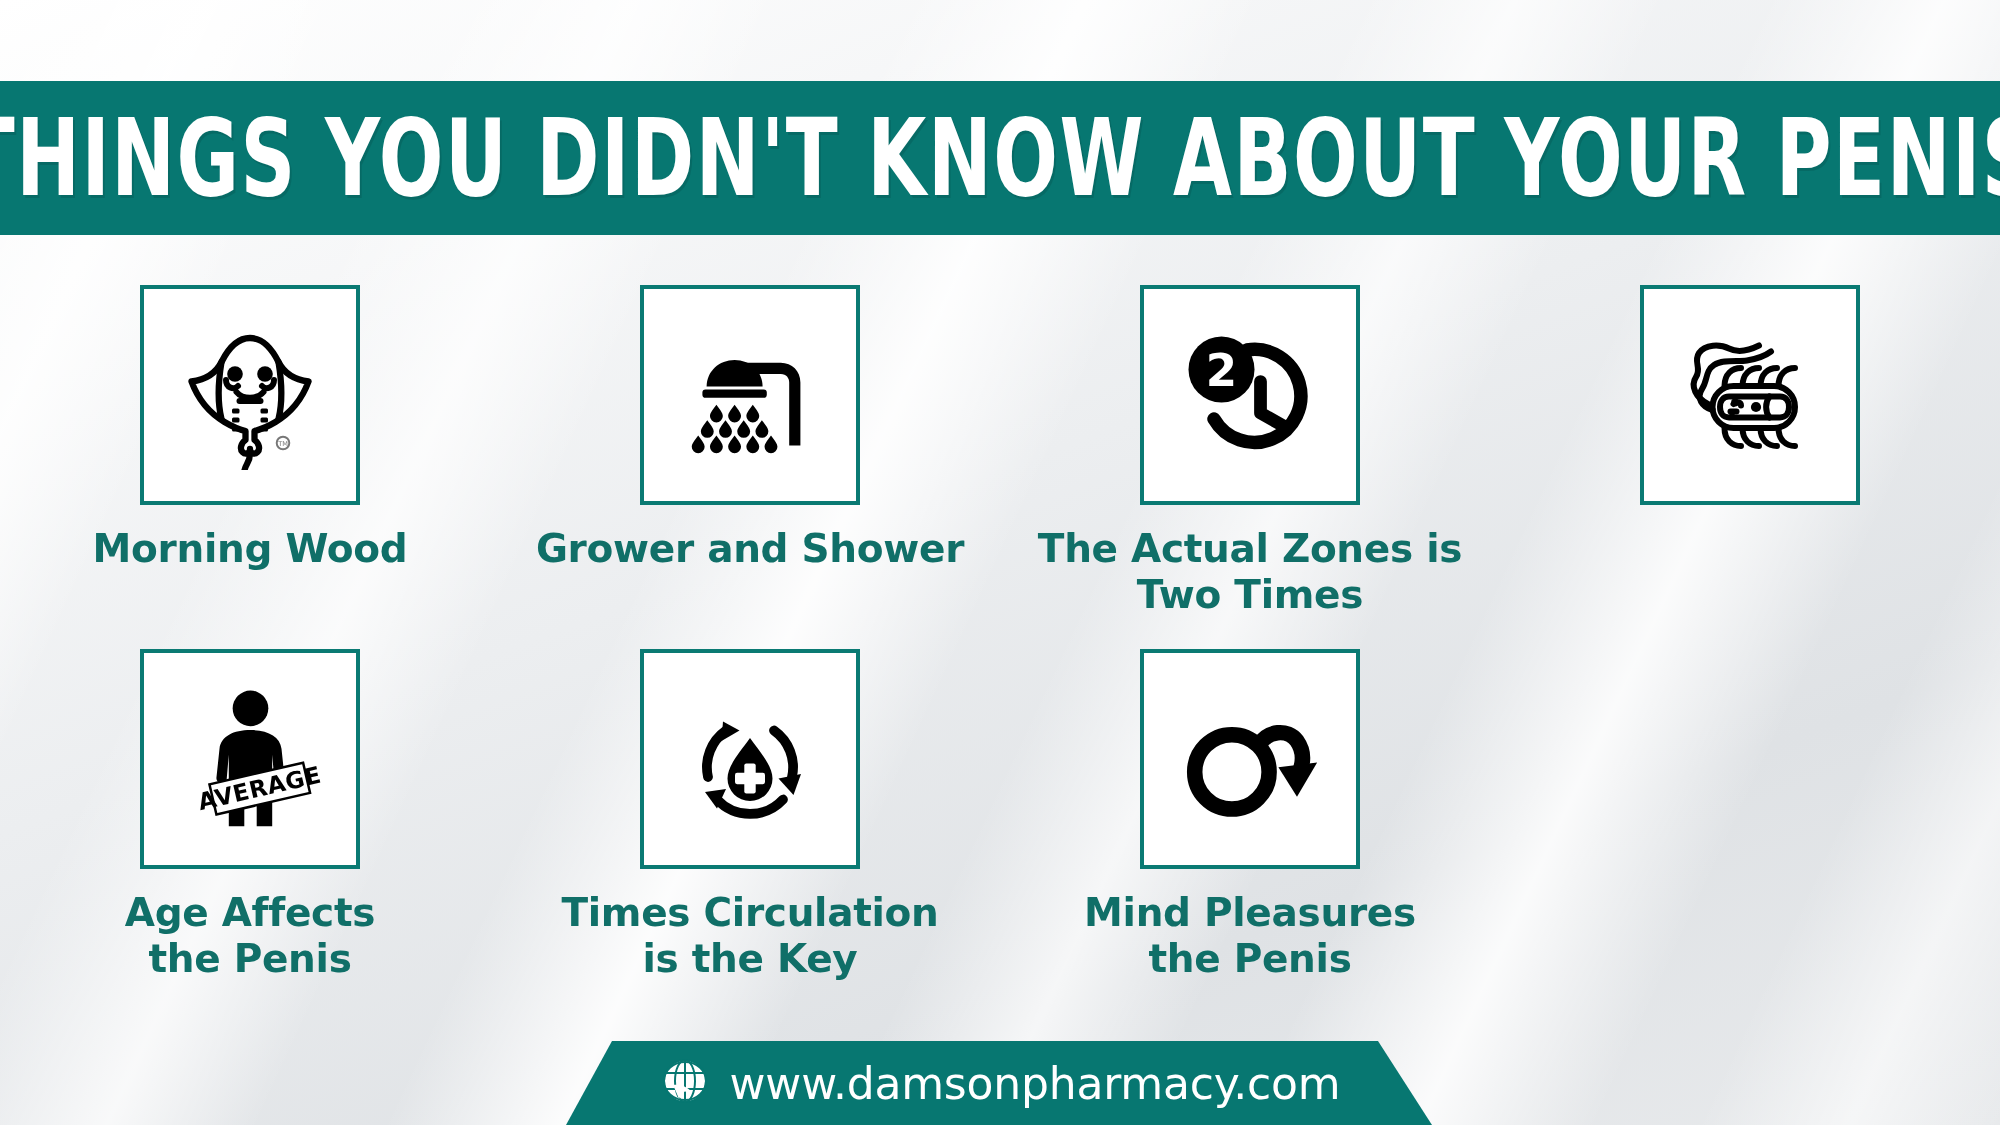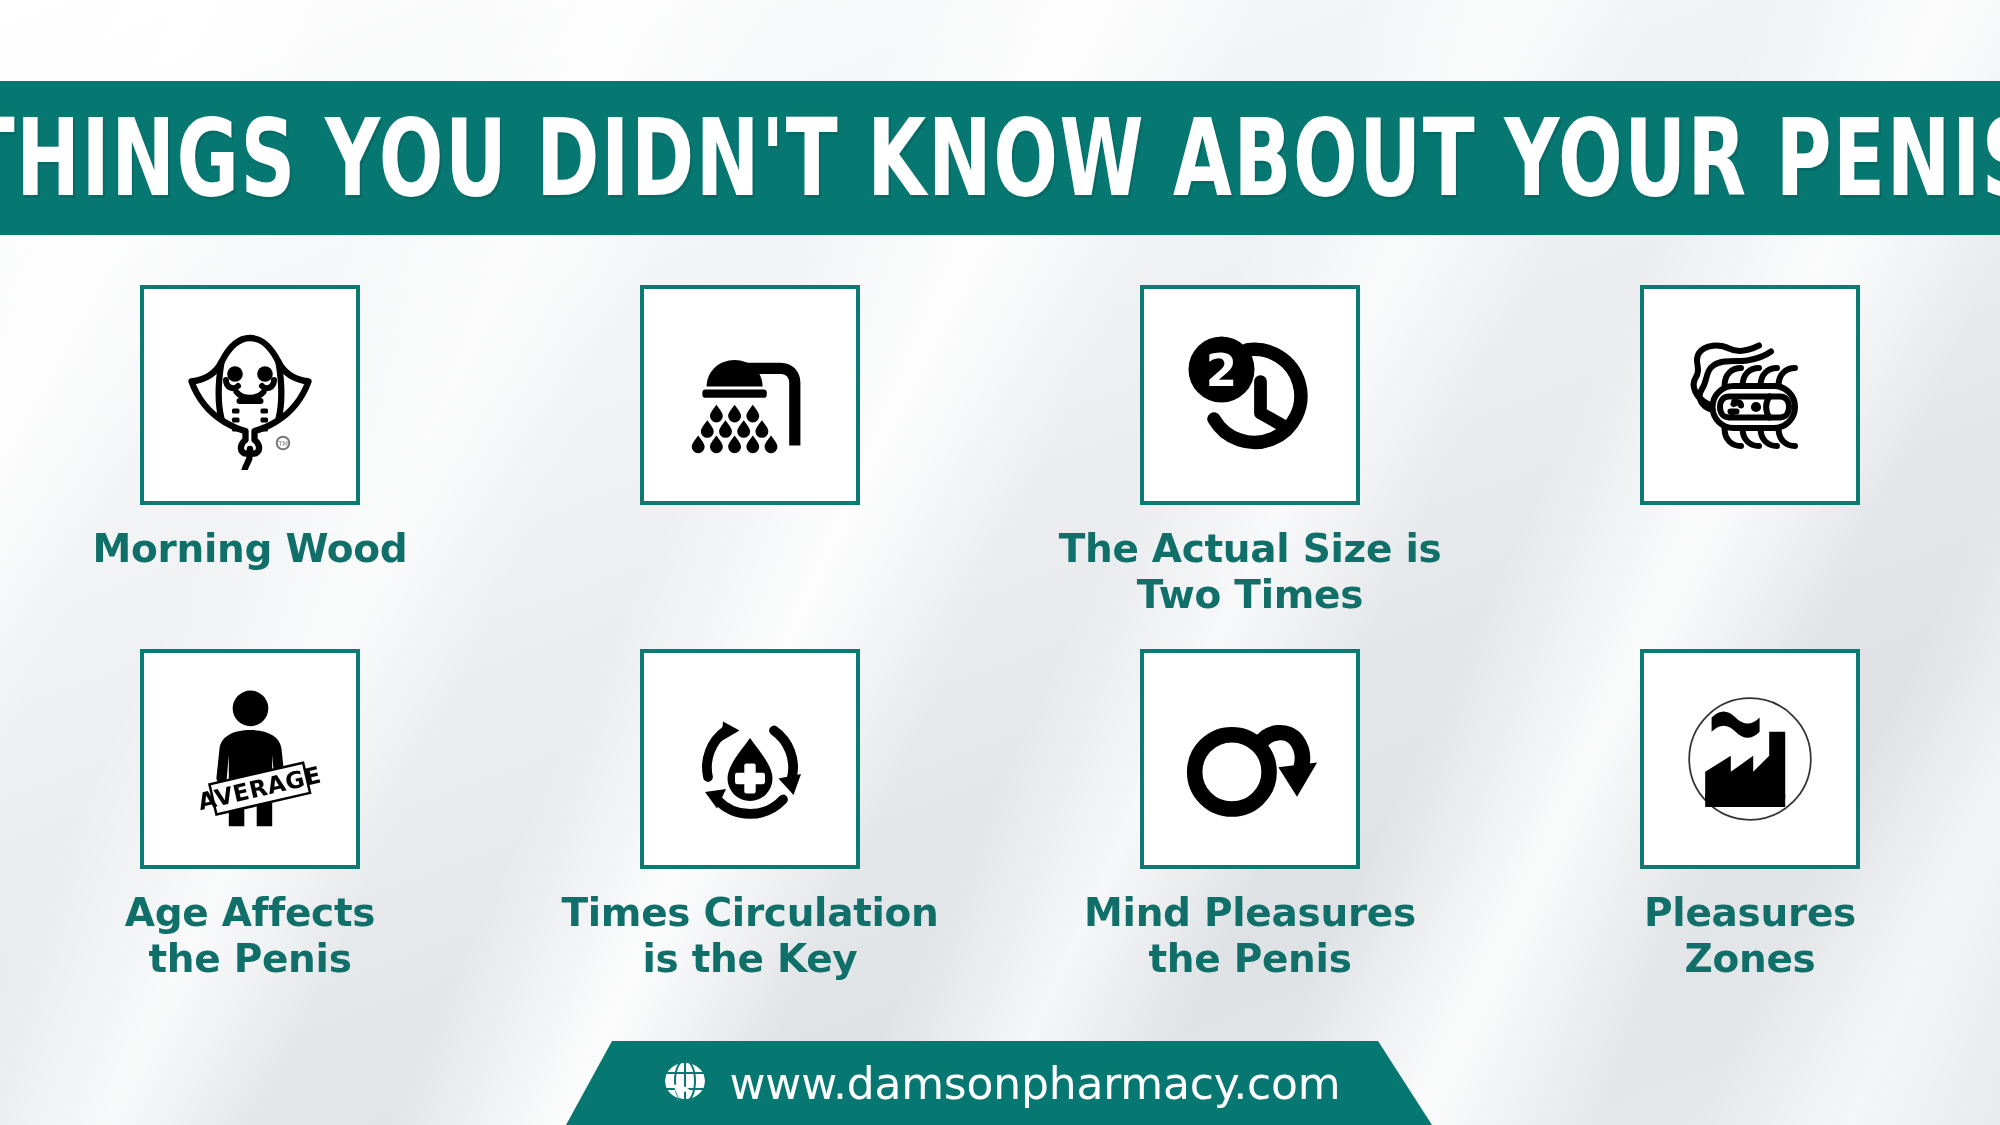--- a/index.html
+++ b/index.html
@@ -157,34 +157,35 @@
               <path d="M58.5 68 c3 4 4.6 6 4.6 8 a4.6 4.6 0 0 1 -9.2 0 c0 -2 1.6 -4 4.6 -8 z"></path>
               <path d="M13 79 c3 4 4.6 6 4.6 8 a4.6 4.6 0 0 1 -9.2 0 c0 -2 1.6 -4 4.6 -8 z"></path>
               <path d="M26 79 c3 4 4.6 6 4.6 8 a4.6 4.6 0 0 1 -9.2 0 c0 -2 1.6 -4 4.6 -8 z"></path>
               <path d="M39 79 c3 4 4.6 6 4.6 8 a4.6 4.6 0 0 1 -9.2 0 c0 -2 1.6 -4 4.6 -8 z"></path>
               <path d="M52 79 c3 4 4.6 6 4.6 8 a4.6 4.6 0 0 1 -9.2 0 c0 -2 1.6 -4 4.6 -8 z"></path>
               <path d="M65 79 c3 4 4.6 6 4.6 8 a4.6 4.6 0 0 1 -9.2 0 c0 -2 1.6 -4 4.6 -8 z"></path>
             </g>
           </svg>
         </span>
       </div>
+      <div class="cell-label">Grower and Shower</div>
     </div>
 
     <div class="cell">
       <div class="icon-box">
         <span>
           <svg width="150" height="150" viewBox="0 0 100 100">
             <path d="M48 20 A31 31 0 1 1 26 66" fill="none" stroke="#000" stroke-width="9" stroke-linecap="round"></path>
             <path d="M57 41 L57 62 L73 71" fill="none" stroke="#000" stroke-width="8.5" stroke-linecap="round" stroke-linejoin="round"></path>
             <circle cx="31" cy="33" r="22" fill="#000"></circle>
             <text x="31" y="44" font-family="DejaVu Sans, sans-serif" font-size="30" font-weight="bold" fill="#ffffff" text-anchor="middle">2</text>
           </svg>
         </span>
       </div>
-      <div class="cell-label">The Actual Size is
+      <div class="cell-label">The Actual Zones is
 Two Times</div>
     </div>
 
     <div class="cell">
       <div class="icon-box">
         <span>
           <svg width="150" height="150" viewBox="0 0 100 100">
             <g fill="none" stroke="#000" stroke-width="4" stroke-linecap="round" stroke-linejoin="round">
               <rect x="25" y="44" width="55" height="28" rx="14"></rect>
               <path d="M36 51 L70 51 C74 51 76 54 76 58 C76 62 74 65 70 65 L36 65 C32 65 30 62 30 58 C30 54 32 51 36 51 Z"></path>
@@ -262,34 +263,20 @@
             <circle cx="38" cy="58" r="24" fill="none" stroke="#000" stroke-width="10"></circle>
             <path d="M55 41 C61 31 74 30 80 38 C85 45 84 53 81 60" fill="none" stroke="#000" stroke-width="10" stroke-linecap="butt"></path>
             <path d="M68 55 L93 52 L80 74 Z" fill="#000"></path>
           </svg>
         </span>
       </div>
       <div class="cell-label">Mind Pleasures
 the Penis</div>
     </div>
 
-    <div class="cell">
-      <div class="icon-box">
-        <span>
-          <svg width="160" height="160" viewBox="0 0 100 100">
-            <circle cx="50" cy="50" r="38" fill="none" stroke="#333" stroke-width="1.1"></circle>
-            <path d="M26 24 C31 19 36 19 41 24 C46 29 51 29 56 24 L56 33 C51 38 46 38 41 33 C36 28 31 28 26 33 Z" fill="#000"></path>
-            <path d="M22 75 L22 58 L38 48 L38 58 L52 48 L52 58 L62 48 L62 33 L72 33 L72 75 Z" fill="#000"></path>
-            <rect x="22" y="72" width="50" height="8" fill="#000"></rect>
-          </svg>
-        </span>
-      </div>
-      <div class="cell-label">Pleasures
-Zones</div>
-    </div>
 
   </div>
 
   <div id="footer-bar">
     <span id="globe-icon">
       <svg width="50" height="50" viewBox="0 0 100 100">
         <circle cx="50" cy="50" r="42" fill="#ffffff"></circle>
         <g fill="none" stroke="#077771" stroke-width="4">
           <ellipse cx="50" cy="50" rx="42" ry="42"></ellipse>
           <ellipse cx="50" cy="50" rx="20" ry="42"></ellipse>

